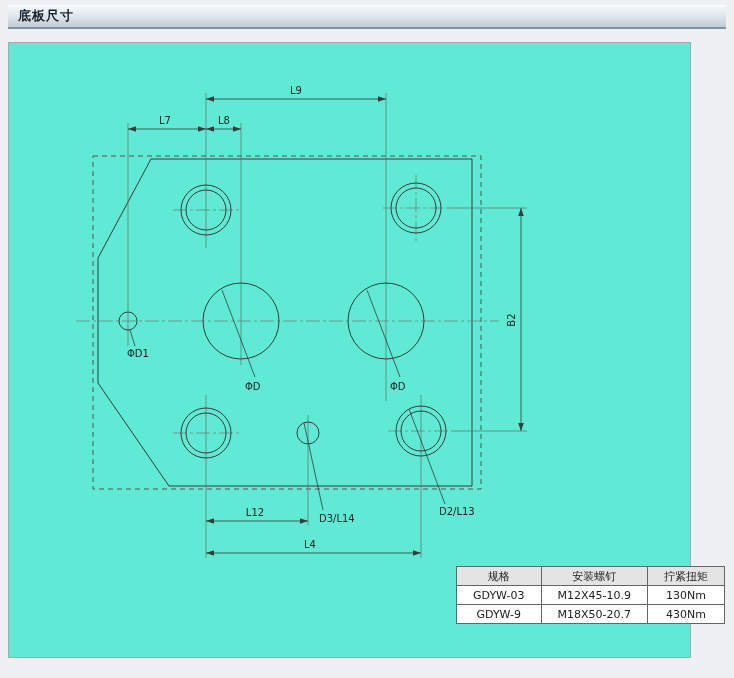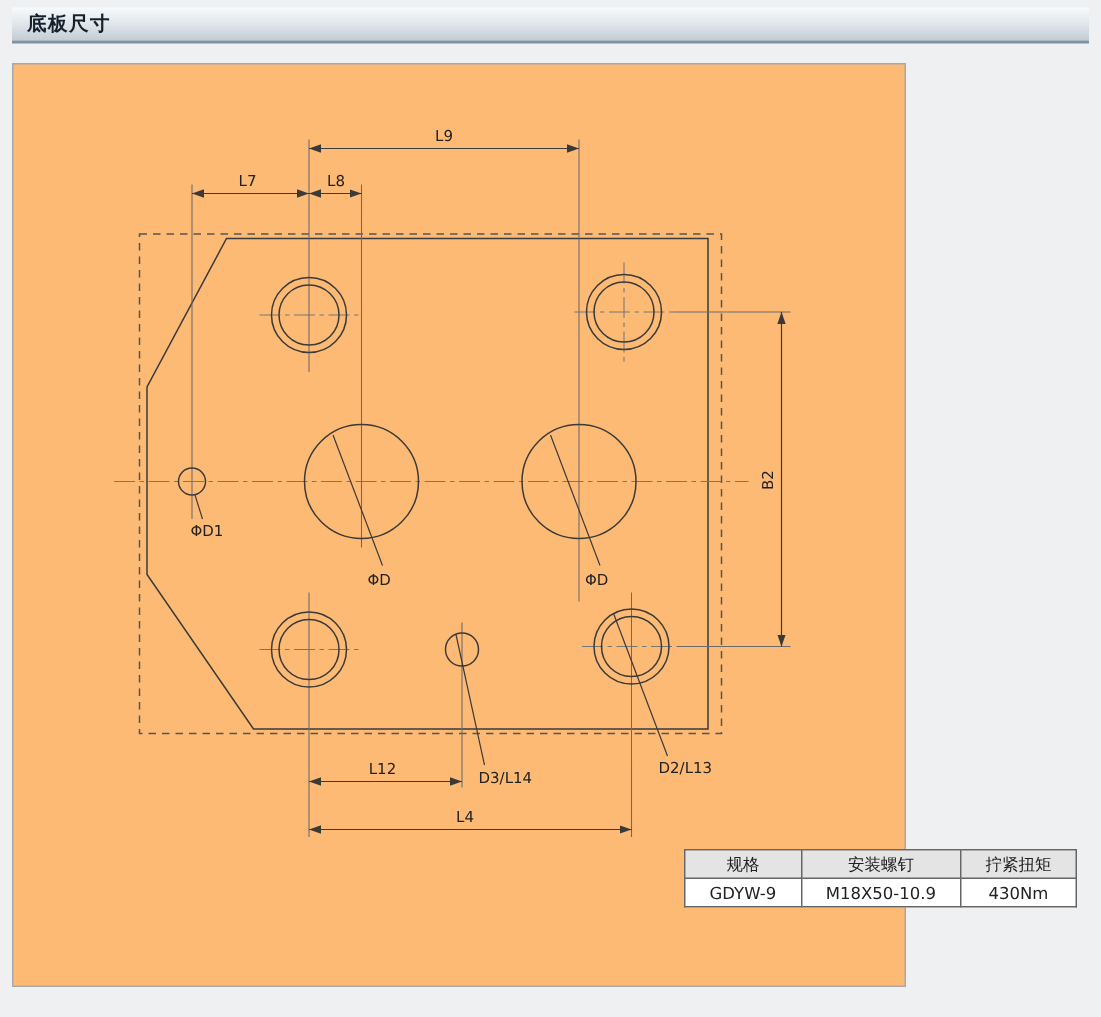--- a/index.html
+++ b/index.html
@@ -18,23 +18,23 @@
     background:linear-gradient(180deg,#f8fafb 0%,#dde4e9 55%,#c2ccd4 100%);
     border-bottom:2px solid #7e93a6;
     display:flex; align-items:center;
   }
   .header-title {
     font-size:13px; font-weight:bold; color:#16212c;
     padding-left:10px; letter-spacing:1px;
   }
 
   .panel {
-    position:absolute; left:8px; top:42px; width:596px; height:616px;
+    position:absolute; left:8px; top:42px; width:683px; height:616px;
     box-sizing:border-box;
-    background:#fdba74;
+    background:#5eead4;
     border:1px solid #a8a8a8;
   }
   svg.drawing { position:absolute; left:0; top:0; width:714px; height:614px; }
 
   .solid   { stroke:#3a3a3a; stroke-width:1; fill:none; }
   .dashed  { stroke:#555;    stroke-width:1; fill:none; stroke-dasharray:5 4; }
   .centerline { stroke:#777; stroke-width:0.7; fill:none; stroke-dasharray:14 3 3 3; }
   .ext     { stroke:#6a6a6a; stroke-width:0.7; fill:none; }
   .dim     { stroke:#3a3a3a; stroke-width:0.8; fill:none; }
   .leader  { stroke:#3a3a3a; stroke-width:0.8; fill:none; }
@@ -159,21 +159,26 @@
     <table class="spec-table">
       <thead>
         <tr>
           <th class="col-spec">规格</th>
           <th class="col-screw">安装螺钉</th>
           <th class="col-torq">拧紧扭矩</th>
         </tr>
       </thead>
       <tbody>
         <tr>
+          <td>GDYW-03</td>
+          <td>M12X45-10.9</td>
+          <td>130Nm</td>
+        </tr>
+        <tr>
           <td>GDYW-9</td>
-          <td>M18X50-10.9</td>
+          <td>M18X50-20.7</td>
           <td>430Nm</td>
         </tr>
       </tbody>
     </table>
 
   </div>
 </div>
 
 </body></html>

